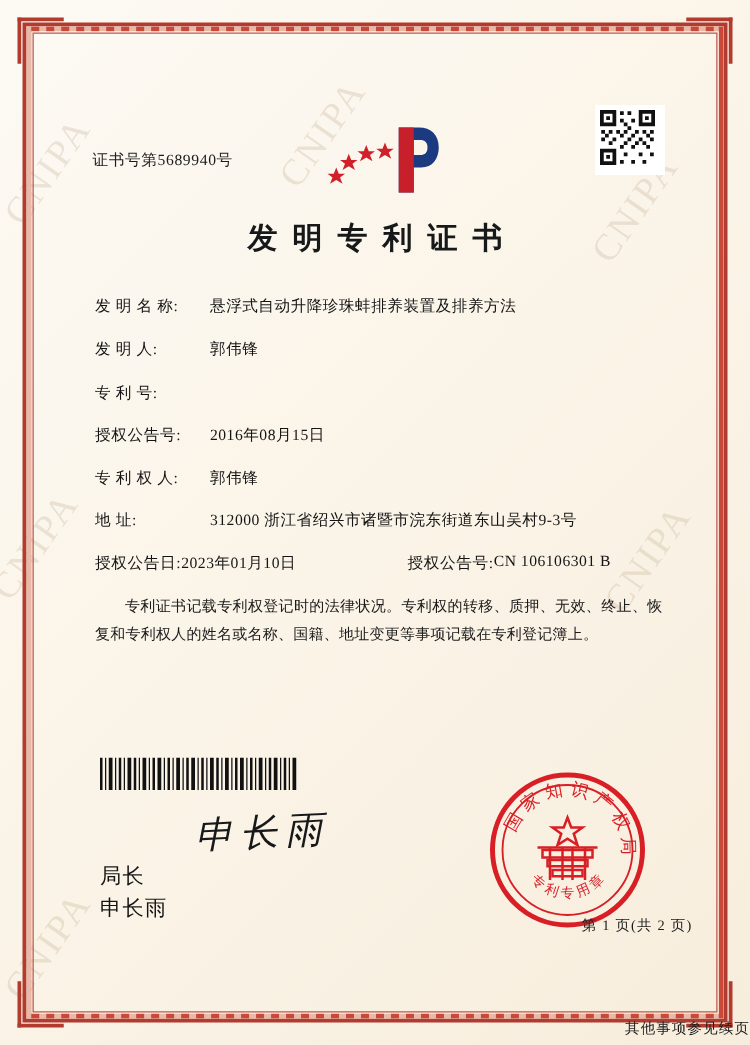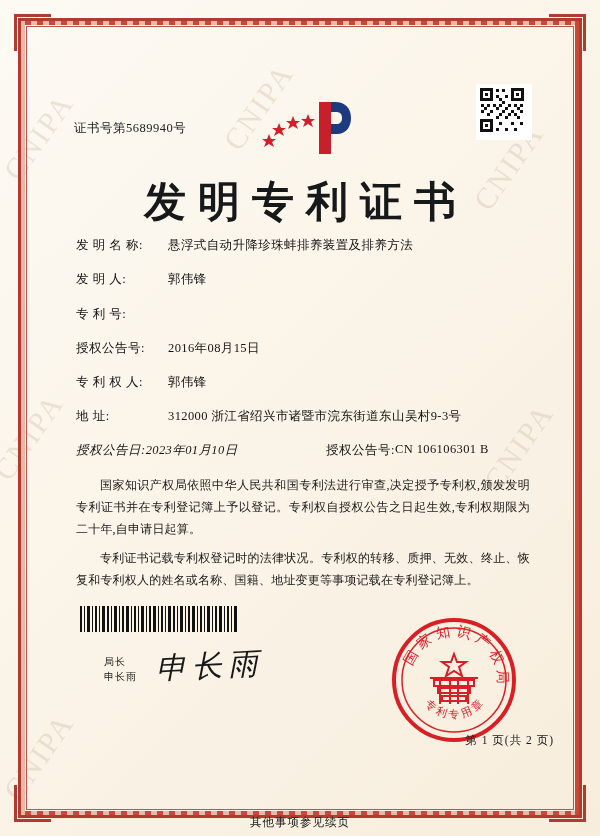--- a/index.html
+++ b/index.html
@@ -74,21 +74,21 @@
   }
   .qr svg{display:block;}
 
   .emblem{
     position:absolute;left:50%;top:48px;transform:translateX(-50%);
     width:110px;height:70px;
   }
 
   .title{
     position:absolute;left:0;right:0;top:128px;text-align:center;
-    font-size:42px;letter-spacing:12px;color:#16181a;
+    font-size:24px;letter-spacing:12px;color:#16181a;
     font-family:"Liberation Serif", serif;
     font-weight:700;
     text-indent:12px;
   }
 
   .fields{position:absolute;left:30px;right:24px;top:190px;}
   .row{
     display:flex;align-items:flex-start;
     font-size:12.5px;color:#141414;
     margin-bottom:15.5px;
@@ -112,42 +112,42 @@
     margin-top:6px;
     letter-spacing:0.2px;
   }
 
   .barcode{
     position:absolute;left:34px;top:560px;width:160px;height:26px;
   }
   .barcode svg{display:block;}
 
   .sign-label{
-    position:absolute;left:34px;top:608px;
-    font-size:10px;line-height:1.5;color:#141414;letter-spacing:1px;margin-left:24px;
+    position:absolute;left:34px;top:642px;
+    font-size:17px;line-height:1.5;color:#141414;letter-spacing:1px;
   }
   .signature{
     position:absolute;left:110px;top:600px;
     font-size:30px;color:#16181a;
     font-family:"Liberation Serif", serif;
     font-style:italic;
     letter-spacing:6px;
     transform:rotate(-3deg);
   }
 
   .seal{
     position:absolute;right:36px;top:570px;width:128px;height:128px;
   }
 
   .pagenum{
     position:absolute;left:0;right:0;bottom:42px;text-align:right;
     font-size:11.5px;color:#1a1a1a;letter-spacing:1px;
   }
   .footnote{
-    position:absolute;left:0;right:0;bottom:6px;text-align:center;
+    position:absolute;left:0;right:0;bottom:6px;text-align:right;
     font-size:11.5px;color:#1a1a1a;letter-spacing:1px;
   }
 </style>
 </head>
 <body>
 
 <div class="page">
 
   <div class="wm" style="left:-10px;top:120px;">CNIPA</div>
   <div class="wm" style="left:210px;top:90px;">CNIPA</div>
@@ -267,31 +267,30 @@
         <div class="lbl">专 利 权 人:</div>
         <div class="val">郭伟锋</div>
       </div>
 
       <div class="row">
         <div class="lbl">地 址:</div>
         <div class="val">312000 浙江省绍兴市诸暨市浣东街道东山吴村9-3号</div>
       </div>
 
       <div class="row2" style="margin-top:4px;">
-        <div class="half" style="width:250px;font-style:italic;">
+        <div class="half" style="width:250px;">
           <div class="lbl2">授权公告日:</div>
           <div class="val2">2023年01月10日</div>
         </div>
         <div class="half">
           <div class="lbl2">授权公告号:</div>
           <div class="val2">CN 106106301 B</div>
         </div>
       </div>
 
-      <div class="para">国家知识产权局依照中华人民共和国专利法进行审查,决定授予专利权,颁发发明专利证书并在专利登记簿上予以登记。专利权自授权公告之日起生效,专利权期限为二十年,自申请日起算。</div>
       <div class="para">专利证书记载专利权登记时的法律状况。专利权的转移、质押、无效、终止、恢复和专利权人的姓名或名称、国籍、地址变更等事项记载在专利登记簿上。</div>
     </div>
 
     <div class="barcode">
       <svg width="160" height="26" viewBox="0 0 160 26">
         <g fill="#111111">
           <rect x="0" y="0" width="2" height="26"></rect>
             <rect x="4" y="0" width="1" height="26"></rect>
           <rect x="7" y="0" width="3" height="26"></rect>
             <rect x="12" y="0" width="1" height="26"></rect>

